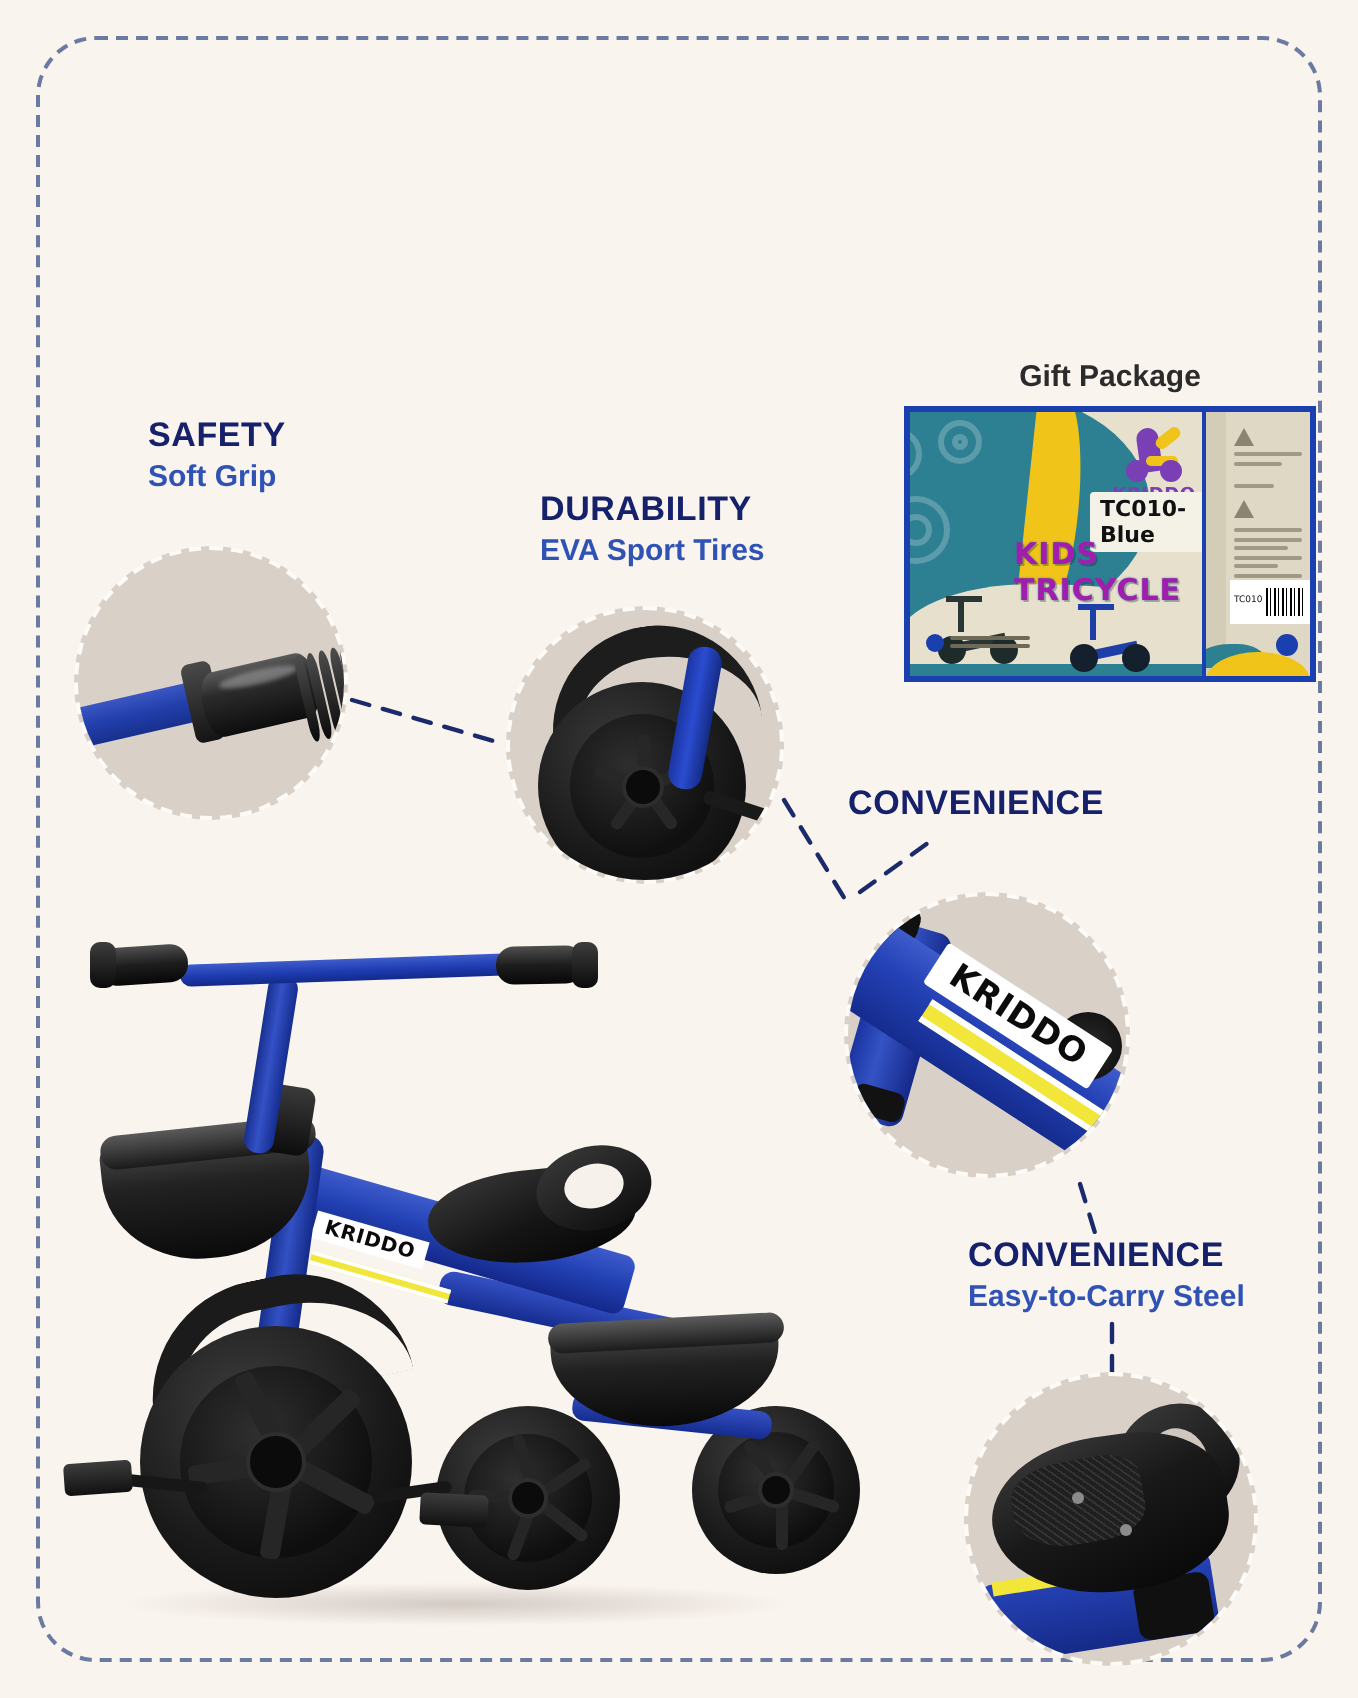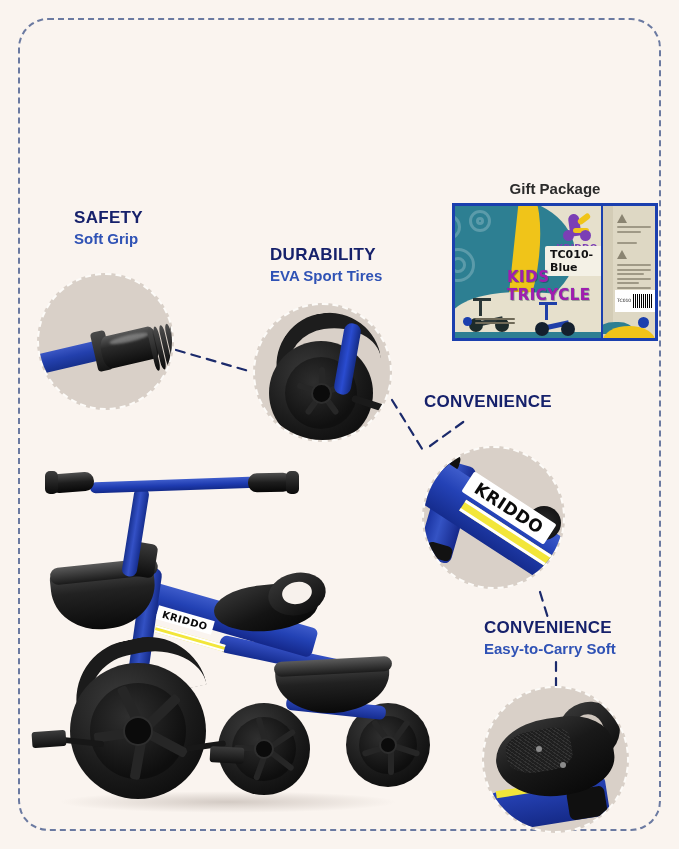--- a/index.html
+++ b/index.html
@@ -754,21 +754,21 @@
     <div class="ttl">DURABILITY</div>
     <div class="sub">EVA Sport Tires</div>
   </div>
 
   <div class="callout" id="c-sturdiness">
     <div class="ttl">CONVENIENCE</div>
   </div>
 
   <div class="callout" id="c-convenience">
     <div class="ttl">CONVENIENCE</div>
-    <div class="sub">Easy-to-Carry Soft</div>
+    <div class="sub">Easy-to-Carry Steel</div>
   </div>
 
   <div class="detail-circle" id="dc-grip">
     <div class="inner">
       <div class="grip-bar"></div>
       <div class="grip-flange"></div>
       <div class="grip-body"></div>
       <div class="grip-shine"></div>
       <div class="grip-rings">
         <i style="left:0"></i>

